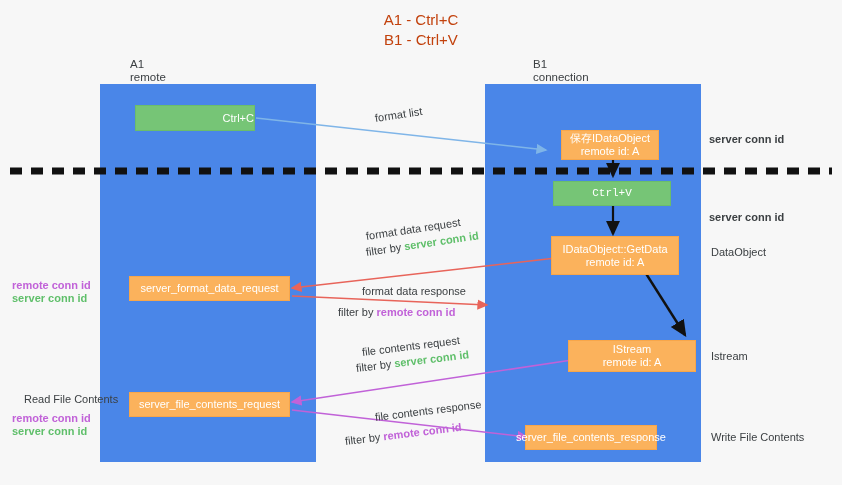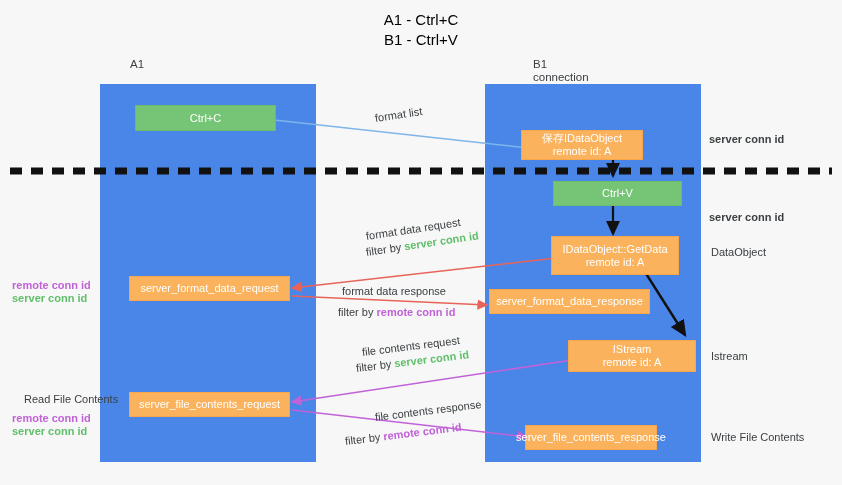--- a/index.html
+++ b/index.html
@@ -9,21 +9,21 @@
     font-family:"Liberation Sans","DejaVu Sans",sans-serif;
     position:relative;overflow:hidden;
     color:#3c4043;
   }
   #canvas{position:absolute;left:0;top:0;width:842px;height:485px;}
   .abs{position:absolute;}
 
   
   .title{
     left:0;top:10px;width:842px;text-align:center;
-    font-size:15px;line-height:20px;color:#000000;
+    font-size:15px;line-height:20px;color:#c2410c;
   }
 
   
   .lane-head{
     text-align:left;font-size:11.5px;line-height:13px;color:#3c4043;
   }
   .lane-head .l1{display:block;}
   .lane-head .l2{display:block;}
 
   
@@ -62,20 +62,21 @@
 
 <div id="canvas">
 
   <div class="abs title">
     <div>A1 - Ctrl+C</div>
     <div>B1 - Ctrl+V</div>
   </div>
 
   <div class="abs lane-head" style="left:130px;top:58px;width:130px;">
     <span class="l1">A1</span>
+    <span class="l2">remote</span>
   </div>
   <div class="abs lane-head" style="left:533px;top:58px;width:130px;">
     <span class="l1">B1</span>
     <span class="l2">connection</span>
   </div>
 
   <div class="abs lane" style="left:100px;top:84px;width:216px;height:378px;"></div>
   <div class="abs lane" style="left:485px;top:84px;width:216px;height:378px;"></div>
 
   <svg class="layer">
@@ -106,45 +107,42 @@
 
     <line x1="292" y1="296" x2="487" y2="305" stroke="#e8645a" stroke-width="1.6" marker-end="url(#ah-red)"></line>
 
     <line x1="572" y1="360" x2="292" y2="402" stroke="#c162d8" stroke-width="1.6" marker-end="url(#ah-purple)"></line>
 
     <line x1="292" y1="410" x2="527" y2="437" stroke="#c162d8" stroke-width="1.6" marker-end="url(#ah-purple)"></line>
 
     <line x1="10" y1="171" x2="832" y2="171" stroke="#111111" stroke-width="7" stroke-dasharray="12 9"></line>
   </svg>
 
-  <div class="abs node green" style="left:135px;top:105px;width:141px;height:26px;">
+  <div class="abs node green" style="left:135px;top:105px;width:120px;height:26px;align-items:flex-end;">
     <span class="ln">Ctrl+C</span>
   </div>
 
-  <div class="abs node orange" style="left:521px;top:130px;width:122px;height:30px;">
+  <div class="abs node orange" style="left:561px;top:130px;width:98px;height:30px;">
     <span class="ln">保存IDataObject</span>
     <span class="ln">remote id: A</span>
   </div>
 
-  <div class="abs node green" style="left:553px;top:181px;width:129px;height:25px;">
+  <div class="abs node green" style="left:553px;top:181px;width:118px;height:25px;font-family:Liberation Mono, monospace;">
     <span class="ln">Ctrl+V</span>
   </div>
 
   <div class="abs node orange" style="left:551px;top:236px;width:128px;height:39px;">
     <span class="ln">IDataObject::GetData</span>
     <span class="ln">remote id: A</span>
   </div>
 
   <div class="abs node orange" style="left:129px;top:276px;width:161px;height:25px;">
     <span class="ln">server_format_data_request</span>
   </div>
 
-  <div class="abs node orange" style="left:489px;top:289px;width:161px;height:25px;">
-    <span class="ln">server_format_data_response</span>
-  </div>
 
   <div class="abs node orange" style="left:568px;top:340px;width:128px;height:32px;">
     <span class="ln">IStream</span>
     <span class="ln">remote id: A</span>
   </div>
 
   <div class="abs node orange" style="left:129px;top:392px;width:161px;height:25px;">
     <span class="ln">server_file_contents_request</span>
   </div>
 
@@ -152,21 +150,21 @@
     <span class="ln">server_file_contents_response</span>
   </div>
 
   <div class="abs lbl rot-a" style="left:375px;top:111px;">format list</div>
 
   <div class="abs lbl rot-b" style="left:366px;top:229px;">format data request</div>
   <div class="abs lbl rot-b" style="left:366px;top:245px;">
     <span>filter by </span><span class="green-t">server conn id</span>
   </div>
 
-  <div class="abs lbl" style="left:342px;top:284px;">format data response</div>
+  <div class="abs lbl" style="left:362px;top:284px;">format data response</div>
   <div class="abs lbl" style="left:338px;top:305px;">
     <span>filter by </span><span class="purple-t">remote conn id</span>
   </div>
 
   <div class="abs lbl rot-e" style="left:362px;top:345px;">file contents request</div>
   <div class="abs lbl rot-e" style="left:356px;top:361px;">
     <span>filter by </span><span class="green-t">server conn id</span>
   </div>
 
   <div class="abs lbl rot-f" style="left:375px;top:410px;">file contents response</div>

